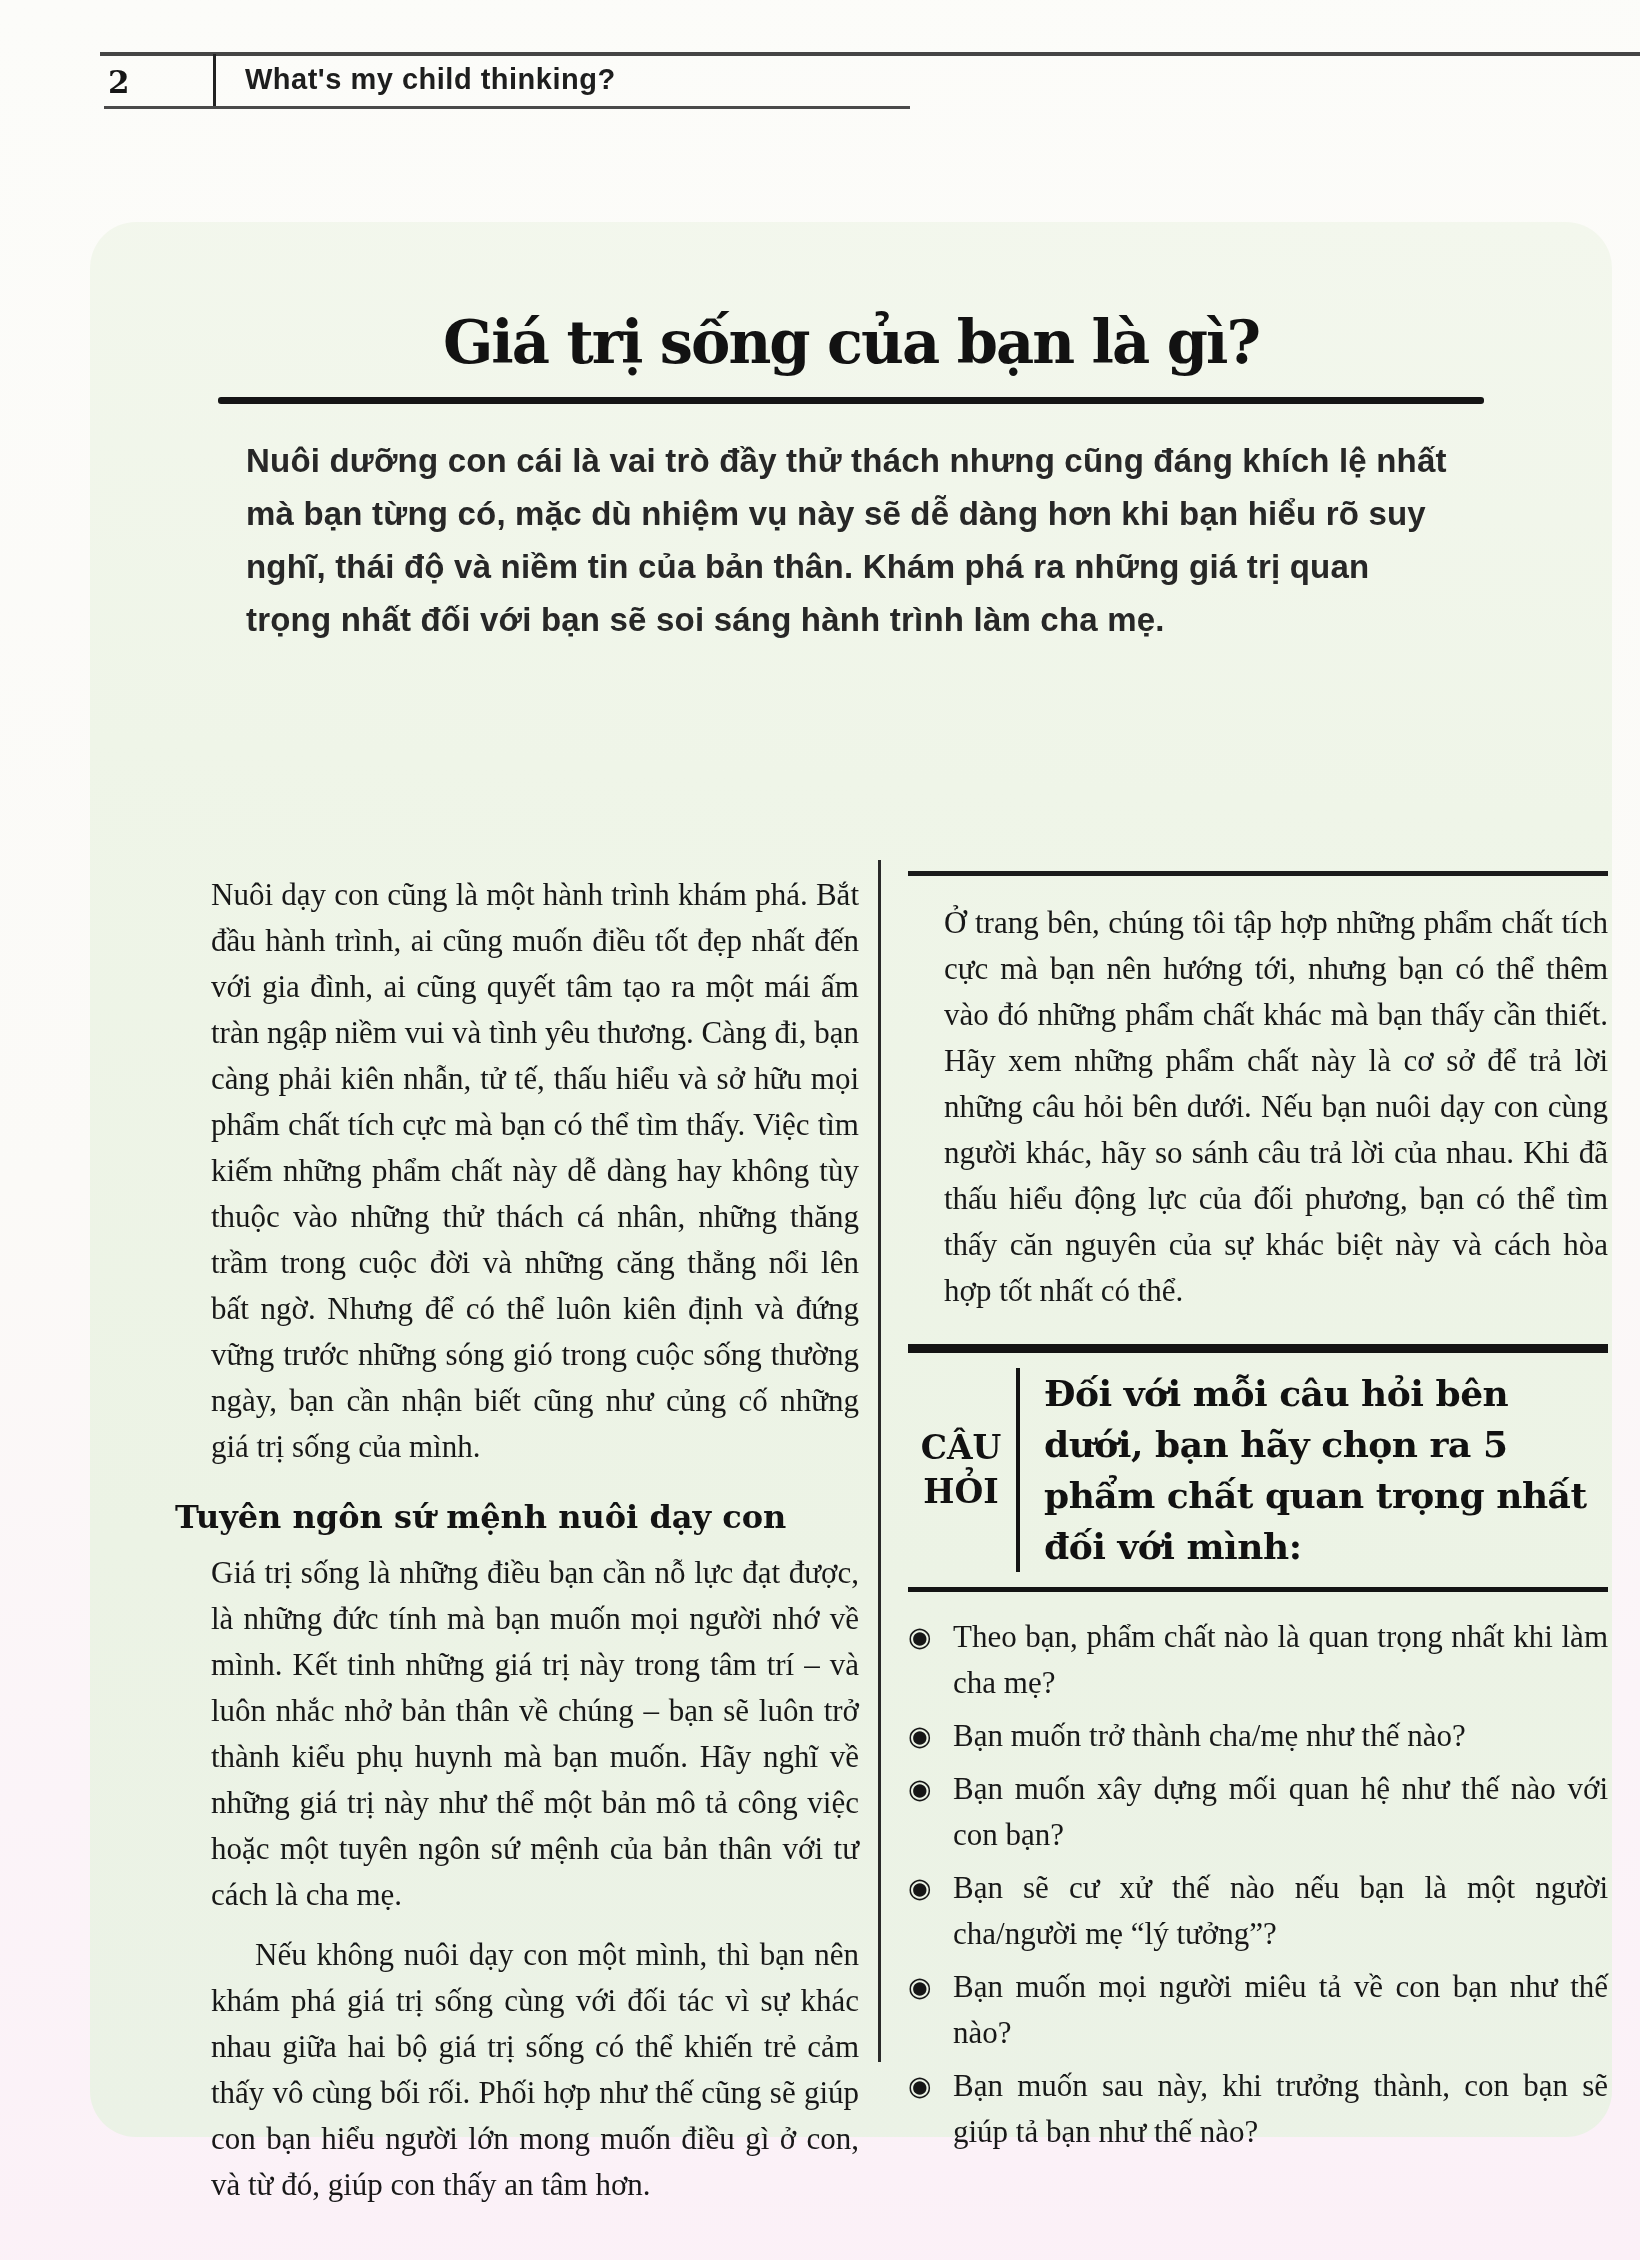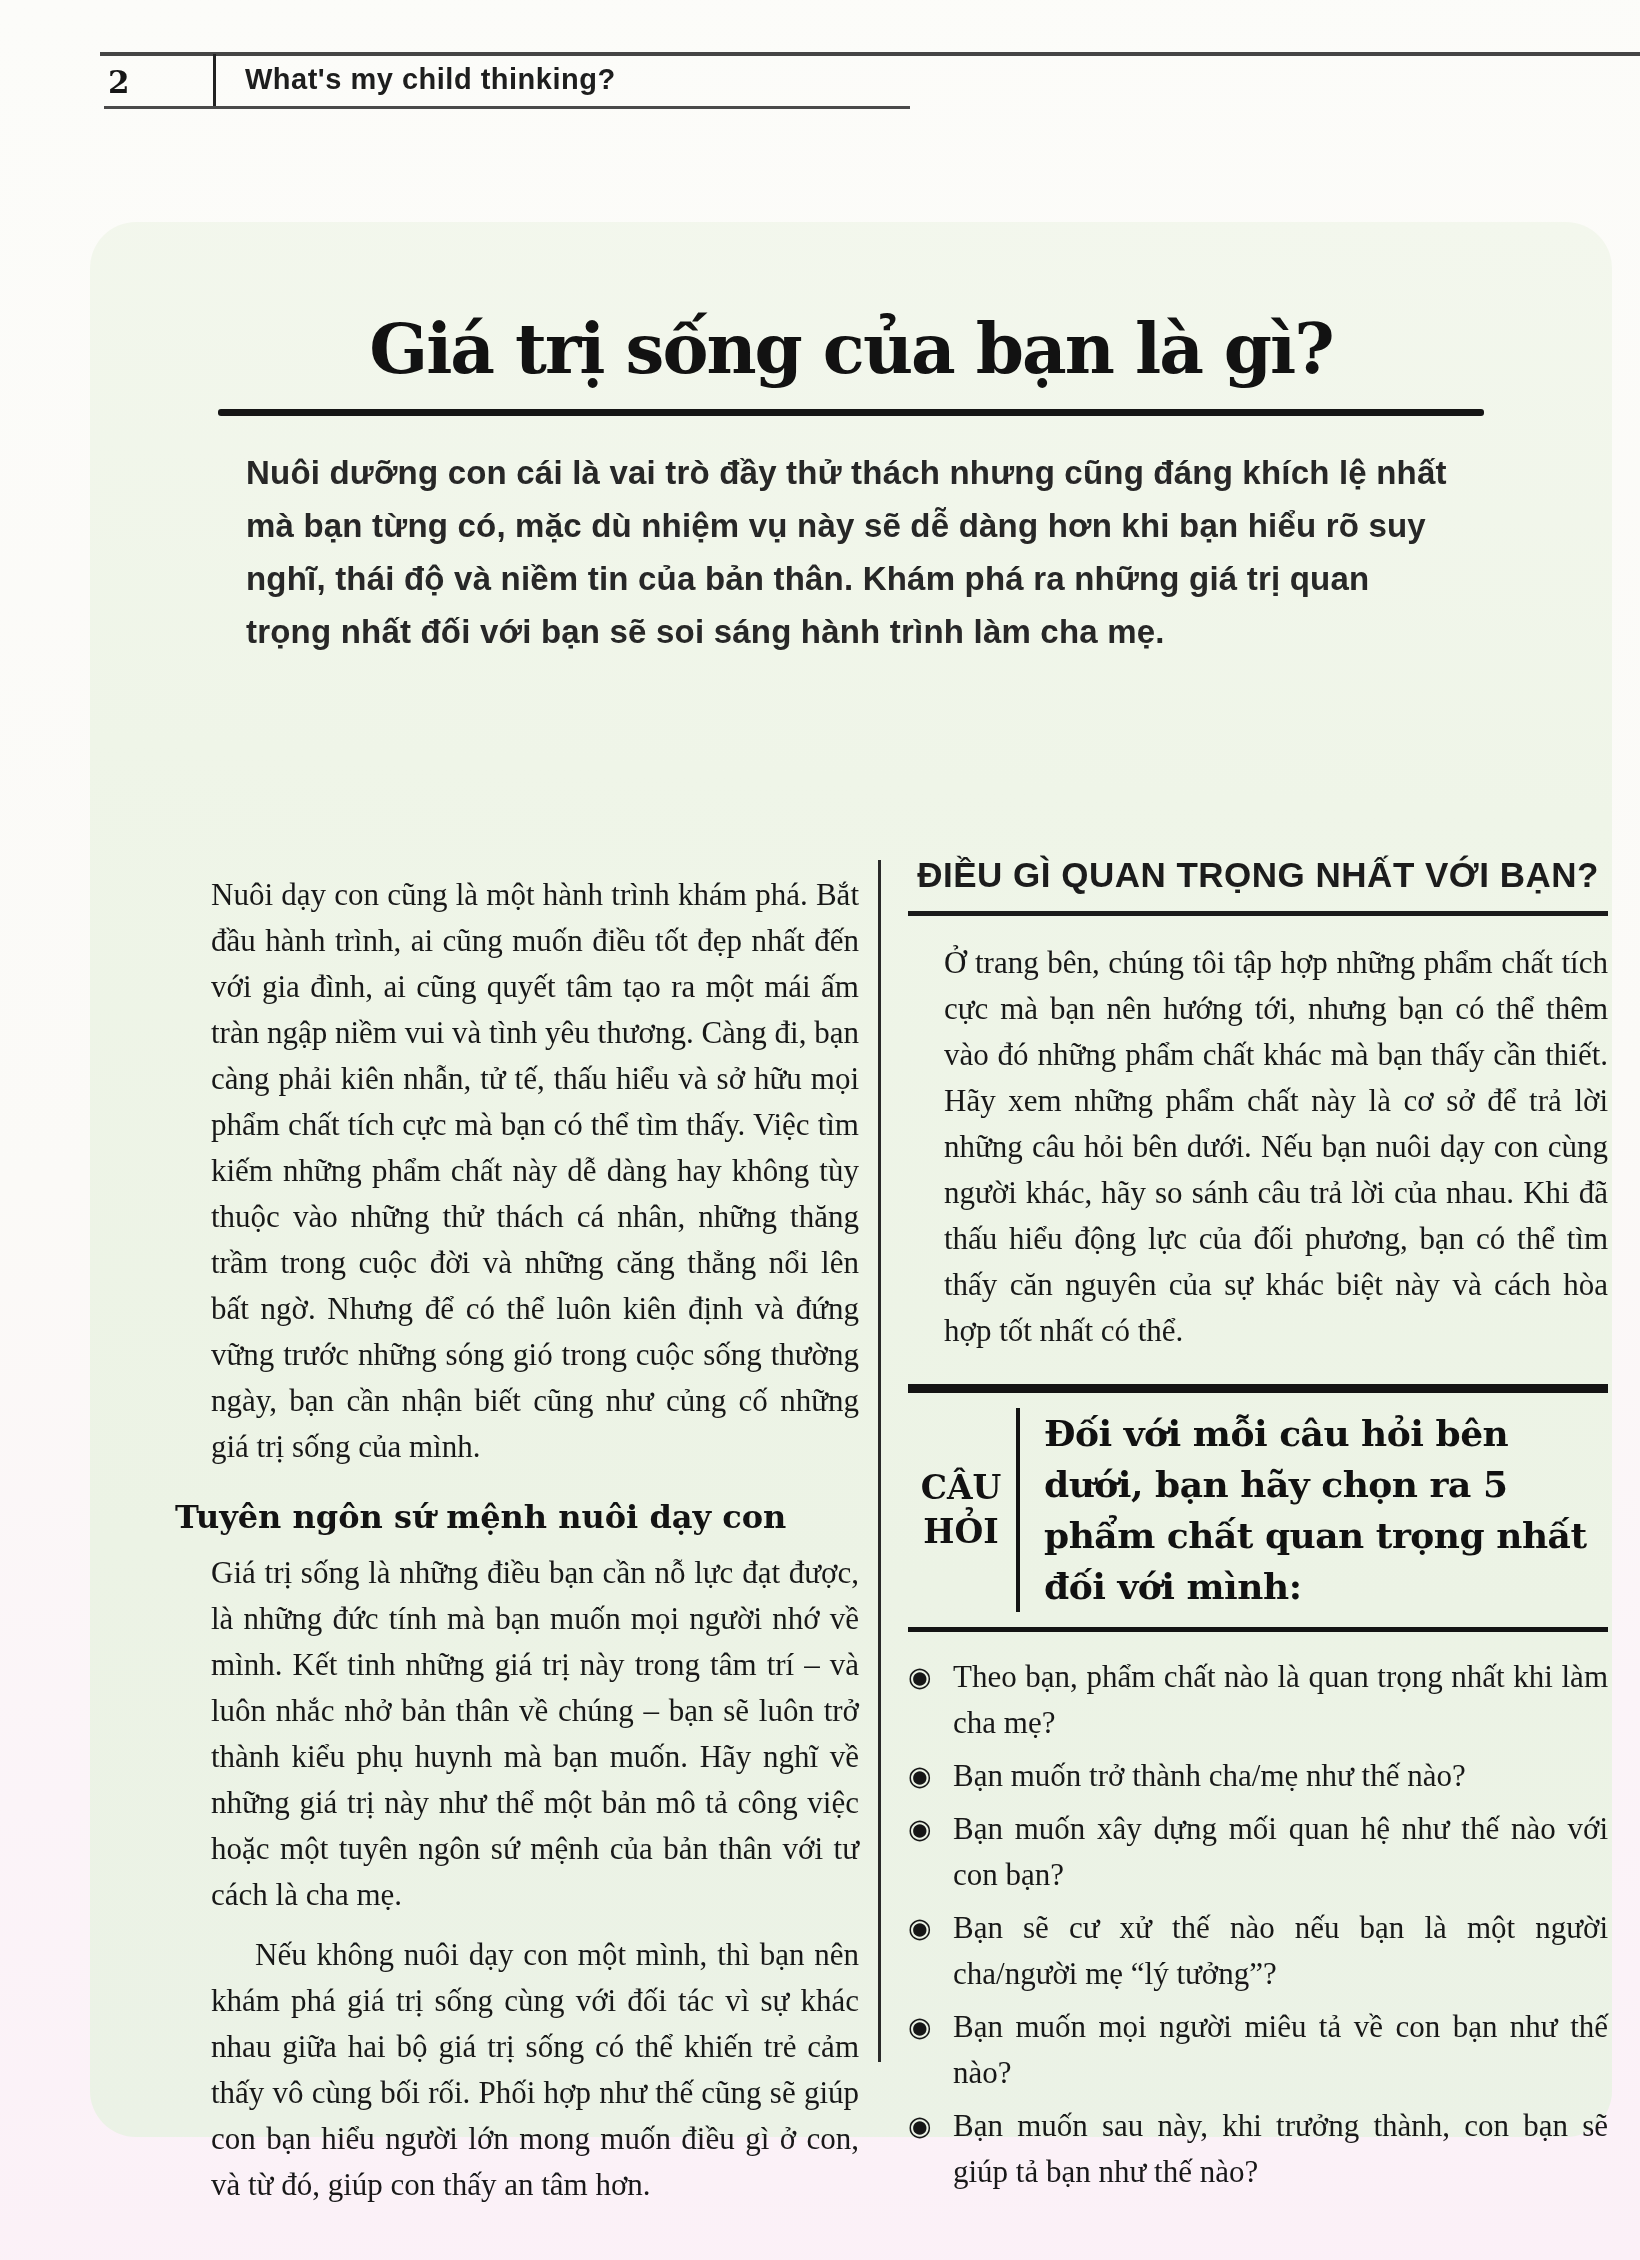--- a/index.html
+++ b/index.html
@@ -32,21 +32,21 @@
   .panel {
     position:absolute; left:90px; top:222px; width:1522px; height:1915px;
     background:linear-gradient(183deg, #f3f7ed 0%, #eff5e8 30%, #ecf3e5 70%, #ebf2e6 100%);
     border-radius:46px;
   }
 
   
   .article-title {
     margin:86px auto 0; width:1400px; text-align:center;
     font-family:"DejaVu Serif", serif; font-weight:bold;
-    font-size:69px; letter-spacing:-2px; color:#121212; white-space:nowrap;
+    font-size:59px; letter-spacing:-2px; color:#121212; white-space:nowrap;
   }
   .title-underline { margin:20px auto 0; width:1266px; height:7px; background:#151515; border-radius:3px; }
 
   
   .intro {
     margin:30px auto 4px; width:1210px; 
     font-family:"Liberation Sans", sans-serif; font-weight:bold;
     font-size:33px; line-height:53px; color:#272727; letter-spacing:.2px;
   }
 
@@ -123,21 +123,20 @@
   <section class="col-left">
     <p class="body-par">Nuôi dạy con cũng là một hành trình khám phá. Bắt đầu hành trình, ai cũng muốn điều tốt đẹp nhất đến với gia đình, ai cũng quyết tâm tạo ra một mái ấm tràn ngập niềm vui và tình yêu thương. Càng đi, bạn càng phải kiên nhẫn, tử tế, thấu hiểu và sở hữu mọi phẩm chất tích cực mà bạn có thể tìm thấy. Việc tìm kiếm những phẩm chất này dễ dàng hay không tùy thuộc vào những thử thách cá nhân, những thăng trầm trong cuộc đời và những căng thẳng nổi lên bất ngờ. Nhưng để có thể luôn kiên định và đứng vững trước những sóng gió trong cuộc sống thường ngày, bạn cần nhận biết cũng như củng cố những giá trị sống của mình.</p>
     <h2 class="subheading">Tuyên ngôn sứ mệnh nuôi dạy con</h2>
     <p class="body-par">Giá trị sống là những điều bạn cần nỗ lực đạt được, là những đức tính mà bạn muốn mọi người nhớ về mình. Kết tinh những giá trị này trong tâm trí – và luôn nhắc nhở bản thân về chúng – bạn sẽ luôn trở thành kiểu phụ huynh mà bạn muốn. Hãy nghĩ về những giá trị này như thể một bản mô tả công việc hoặc một tuyên ngôn sứ mệnh của bản thân với tư cách là cha mẹ.</p>
     <p class="body-par indent-first mt14">Nếu không nuôi dạy con một mình, thì bạn nên khám phá giá trị sống cùng với đối tác vì sự khác nhau giữa hai bộ giá trị sống có thể khiến trẻ cảm thấy vô cùng bối rối. Phối hợp như thế cũng sẽ giúp con bạn hiểu người lớn mong muốn điều gì ở con, và từ đó, giúp con thấy an tâm hơn.</p>
   </section>
 
   <div class="column-divider"></div>
 
   <section class="col-right">
-    <h2 class="section-heading">ĐIỀU GÌ QUAN TRỌNG NHẤT VỚI BẠN?</h2>
     <div class="heading-underline"></div>
 
     <p class="body-par">Ở trang bên, chúng tôi tập hợp những phẩm chất tích cực mà bạn nên hướng tới, nhưng bạn có thể thêm vào đó những phẩm chất khác mà bạn thấy cần thiết. Hãy xem những phẩm chất này là cơ sở để trả lời những câu hỏi bên dưới. Nếu bạn nuôi dạy con cùng người khác, hãy so sánh câu trả lời của nhau. Khi đã thấu hiểu động lực của đối phương, bạn có thể tìm thấy căn nguyên của sự khác biệt này và cách hòa hợp tốt nhất có thể.</p>
 
     <div class="question-box">
       <div class="qb-label">
         <div>CÂU</div>
         <div>HỎI</div>
       </div>
       <div class="qb-instruction">Đối với mỗi câu hỏi bên dưới, bạn hãy chọn ra 5 phẩm chất quan trọng nhất đối với mình:</div>

